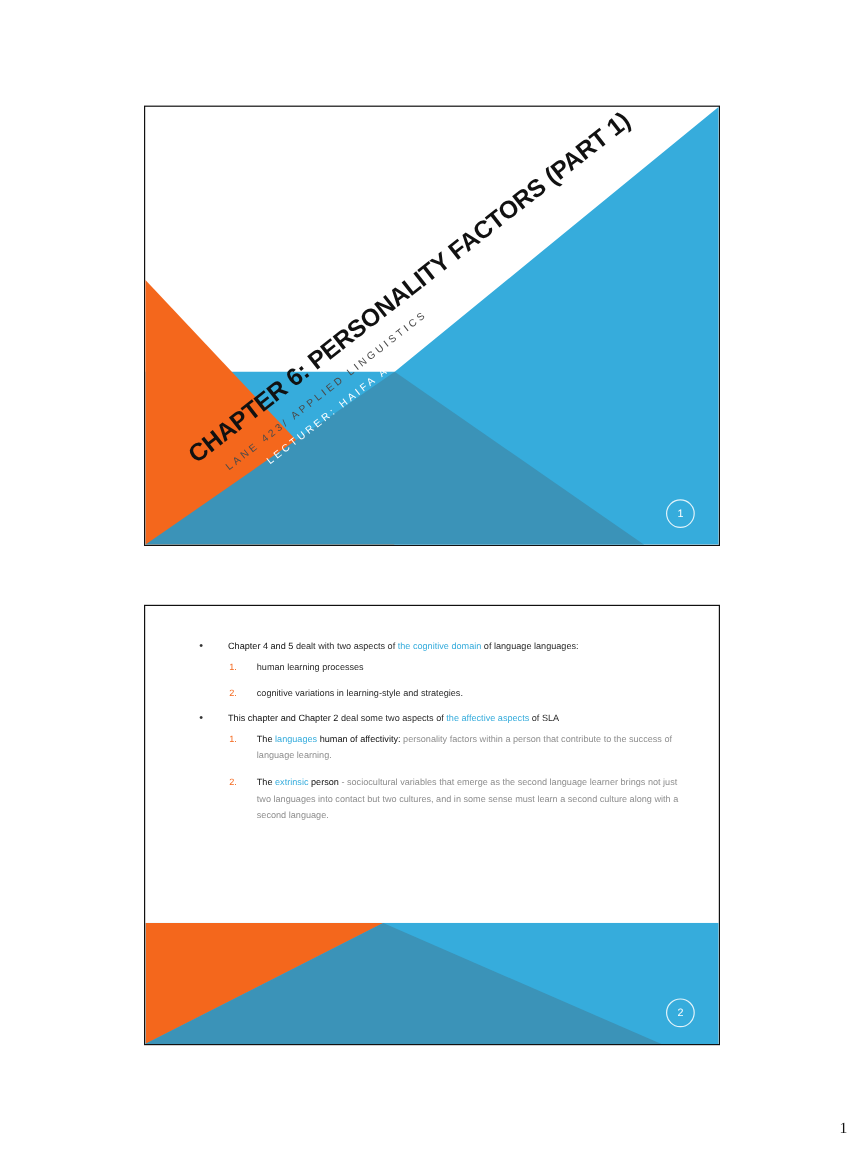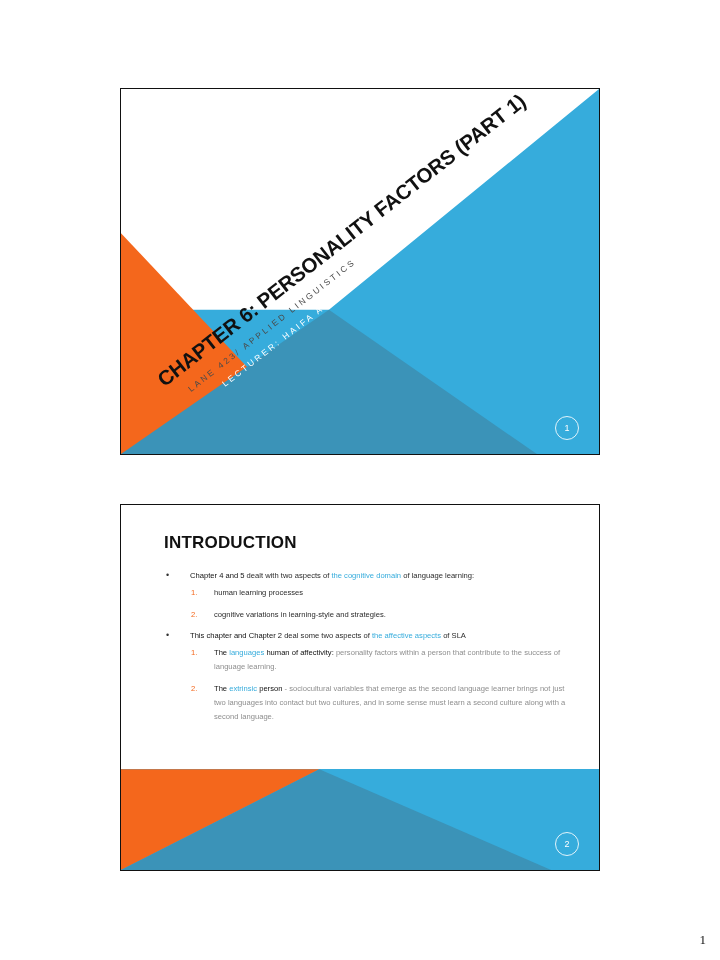--- a/index.html
+++ b/index.html
@@ -198,27 +198,26 @@
       </div>
 
       <div class="pagenum">1</div>
     </div>
   </div>
 
   <div class="slide" id="slide-2">
     <div class="slide-canvas">
 
       <div class="content-body">
-        <div class="slide-heading">INTRODUCTION</div>
 
         <ul class="lvl1">
 
           <li class="b1">
             <span class="dot">•</span>
-            <span class="bold">Chapter 4 and 5</span><span class="dark"> dealt with two aspects of </span><span class="blue">the cognitive domain</span><span class="dark"> of language learning:</span>
+            <span class="bold">Chapter 4 and 5</span><span class="dark"> dealt with two aspects of </span><span class="blue">the cognitive domain</span><span class="dark"> of language languages:</span>
 
             <ol class="lvl2">
               <li class="b2">
                 <span class="num">1.</span>
                 <span class="dark">human learning processes</span>
               </li>
               <li class="b2">
                 <span class="num">2.</span>
                 <span class="dark">cognitive variations in learning-style and strategies.</span>
               </li>

